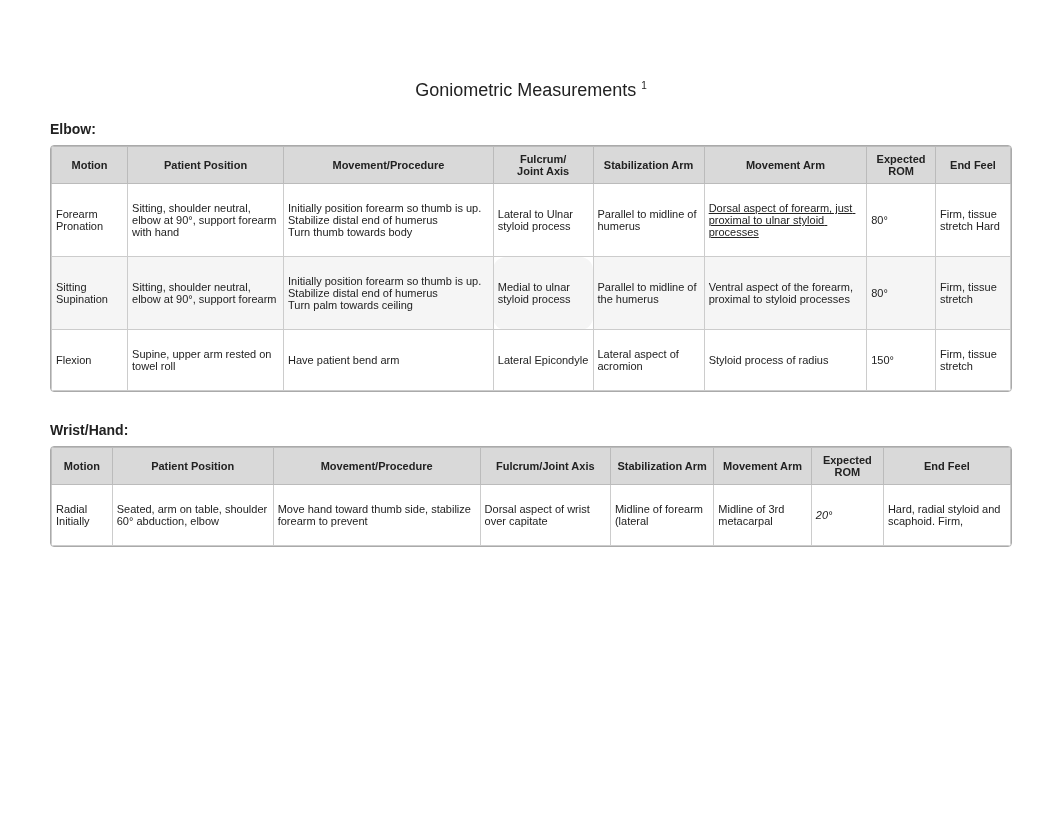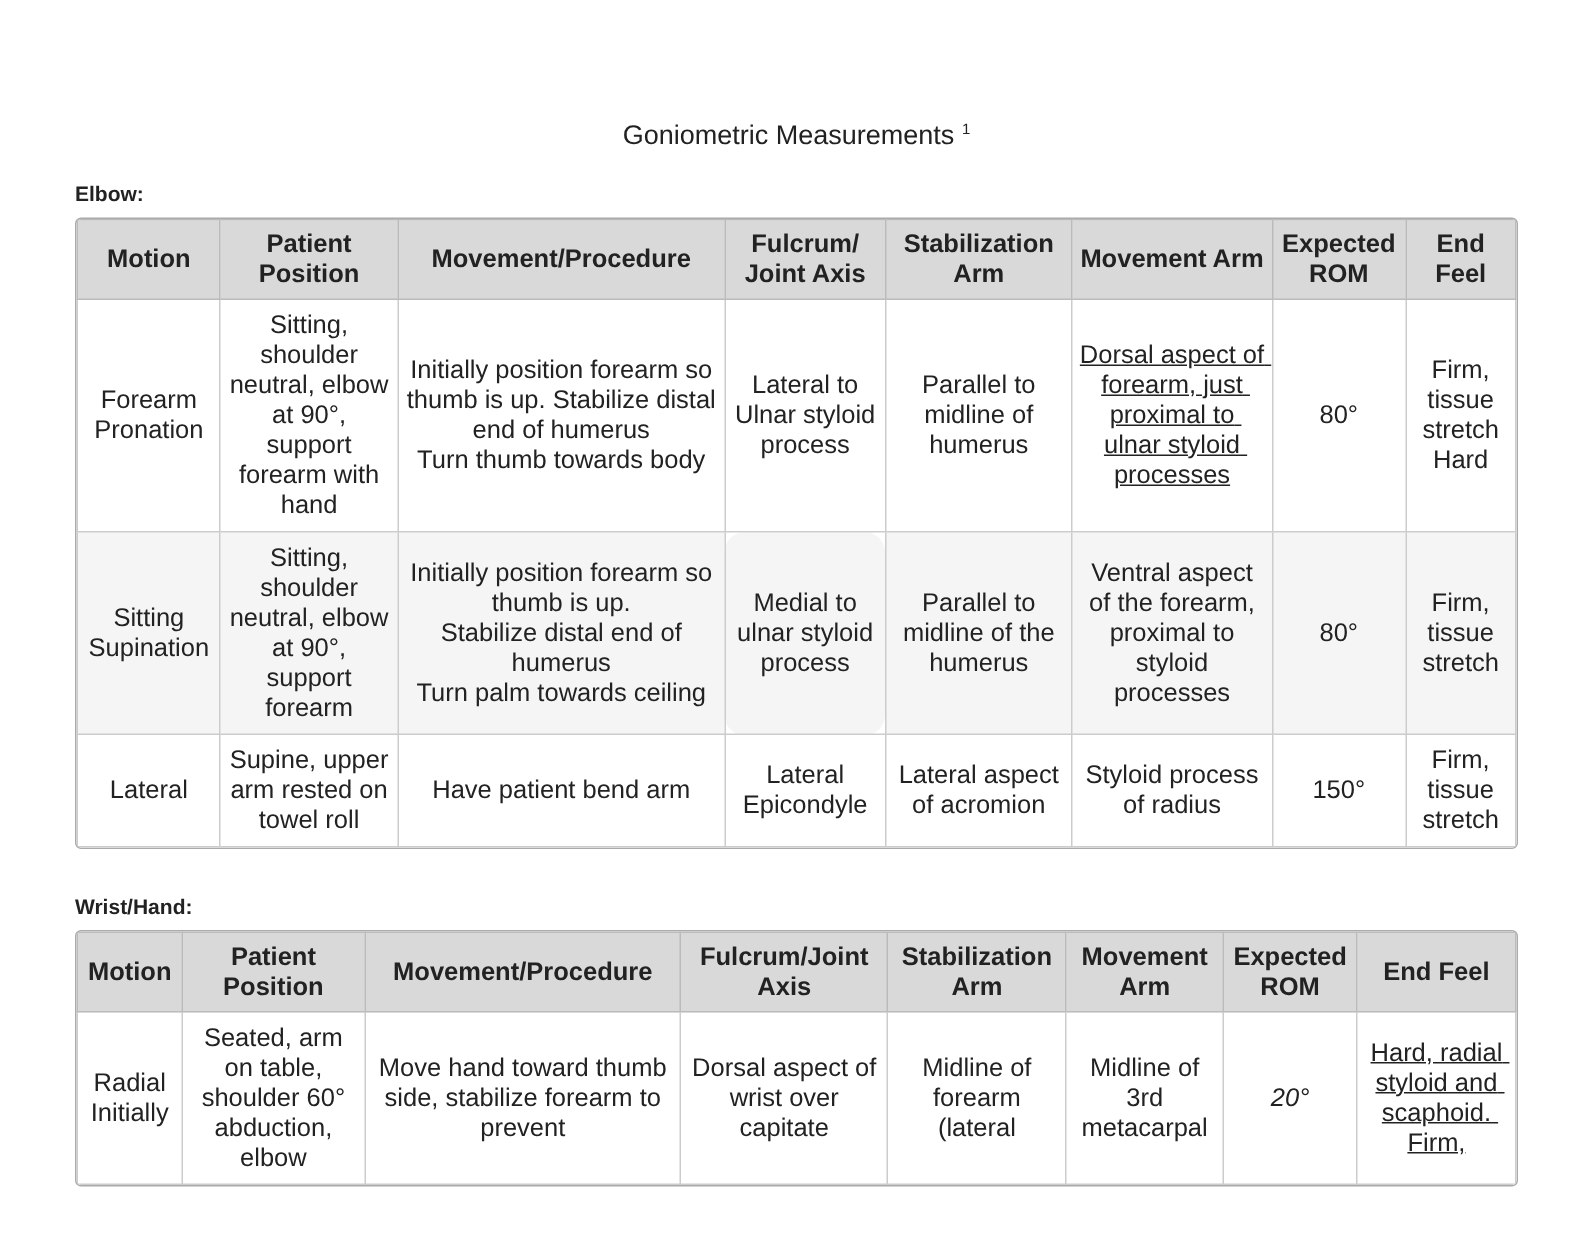--- a/index.html
+++ b/index.html
@@ -30,41 +30,41 @@
     }
     .table-wrapper {
       margin: 0 10px 30px 10px;
       border: 1px solid #aaa;
       border-radius: 4px;
       overflow: hidden;
     }
     table {
       width: 100%;
       border-collapse: collapse;
-      font-size: 17px;
+      font-size: 11px;
     }
     thead tr {
       background: #d9d9d9;
     }
     thead th {
       border: 1px solid #bbb;
       padding: 6px 4px;
       text-align: center;
       font-weight: bold;
     }
     tbody tr {
       background: #fff;
     }
     tbody tr:nth-child(even) {
       background: #f5f5f5;
     }
     tbody td {
       border: 1px solid #ccc;
-      padding: 7px 4px;
-      text-align: center;
+      padding: 18px 4px;
+      text-align: left;
       vertical-align: middle;
     }
     .wrist-table-wrapper {
       margin: 0 10px 30px 10px;
       border: 1px solid #aaa;
       border-radius: 4px;
       overflow: hidden;
     }
   </style>
 </head>
@@ -108,21 +108,21 @@
           <td style="white-space: pre-wrap;">Initially position forearm so thumb is up.
 Stabilize distal end of humerus
 Turn palm towards ceiling</td>
           <td style="white-space: pre-wrap; border-radius: 13px;">Medial to ulnar styloid process</td>
           <td style="white-space: pre-wrap;">Parallel to midline of the humerus</td>
           <td style="white-space: pre-wrap;">Ventral aspect of the forearm, proximal to styloid processes</td>
           <td style="white-space: pre-wrap;">80°</td>
           <td style="white-space: pre-wrap;">Firm, tissue stretch</td>
         </tr>
         <tr>
-          <td style="white-space: pre-wrap;">Lateral</td>
+          <td style="white-space: pre-wrap;">Flexion</td>
           <td style="white-space: pre-wrap;">Supine, upper arm rested on towel roll</td>
           <td style="white-space: pre-wrap;">Have patient bend arm</td>
           <td style="white-space: pre-wrap;">Lateral Epicondyle</td>
           <td style="white-space: pre-wrap;">Lateral aspect of acromion</td>
           <td style="white-space: pre-wrap;">Styloid process of radius</td>
           <td style="white-space: pre-wrap;">150°</td>
           <td style="white-space: pre-wrap;">Firm, tissue stretch</td>
         </tr>
       </tbody>
   </table>
@@ -146,17 +146,17 @@
     </thead>
     <tbody id="wrist-tbody">
     <tr>
           <td style="white-space: pre-wrap;">Radial Initially</td>
           <td style="white-space: pre-wrap;">Seated, arm on table, shoulder 60° abduction, elbow</td>
           <td style="white-space: pre-wrap;">Move hand toward thumb side, stabilize forearm to prevent</td>
           <td style="white-space: pre-wrap;">Dorsal aspect of wrist over capitate</td>
           <td style="white-space: pre-wrap;">Midline of forearm (lateral</td>
           <td style="white-space: pre-wrap;">Midline of 3rd metacarpal</td>
           <td style="white-space: pre-wrap; font-style: italic;">20°</td>
-          <td style="white-space: pre-wrap; text-decoration: underline;">Hard, radial styloid and scaphoid. Firm,</td>
+          <td style="white-space: pre-wrap;">Hard, radial styloid and scaphoid. Firm,</td>
         </tr>
       </tbody>
   </table>
 </div>
 
 </body></html>

